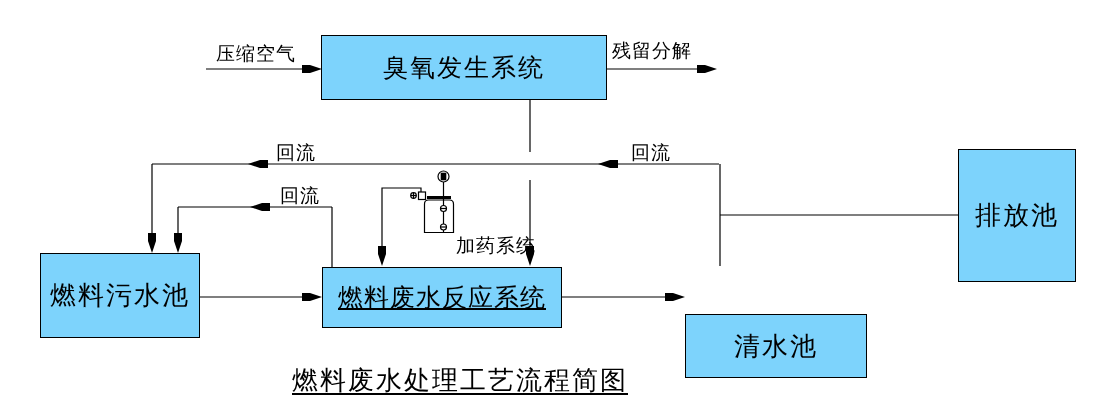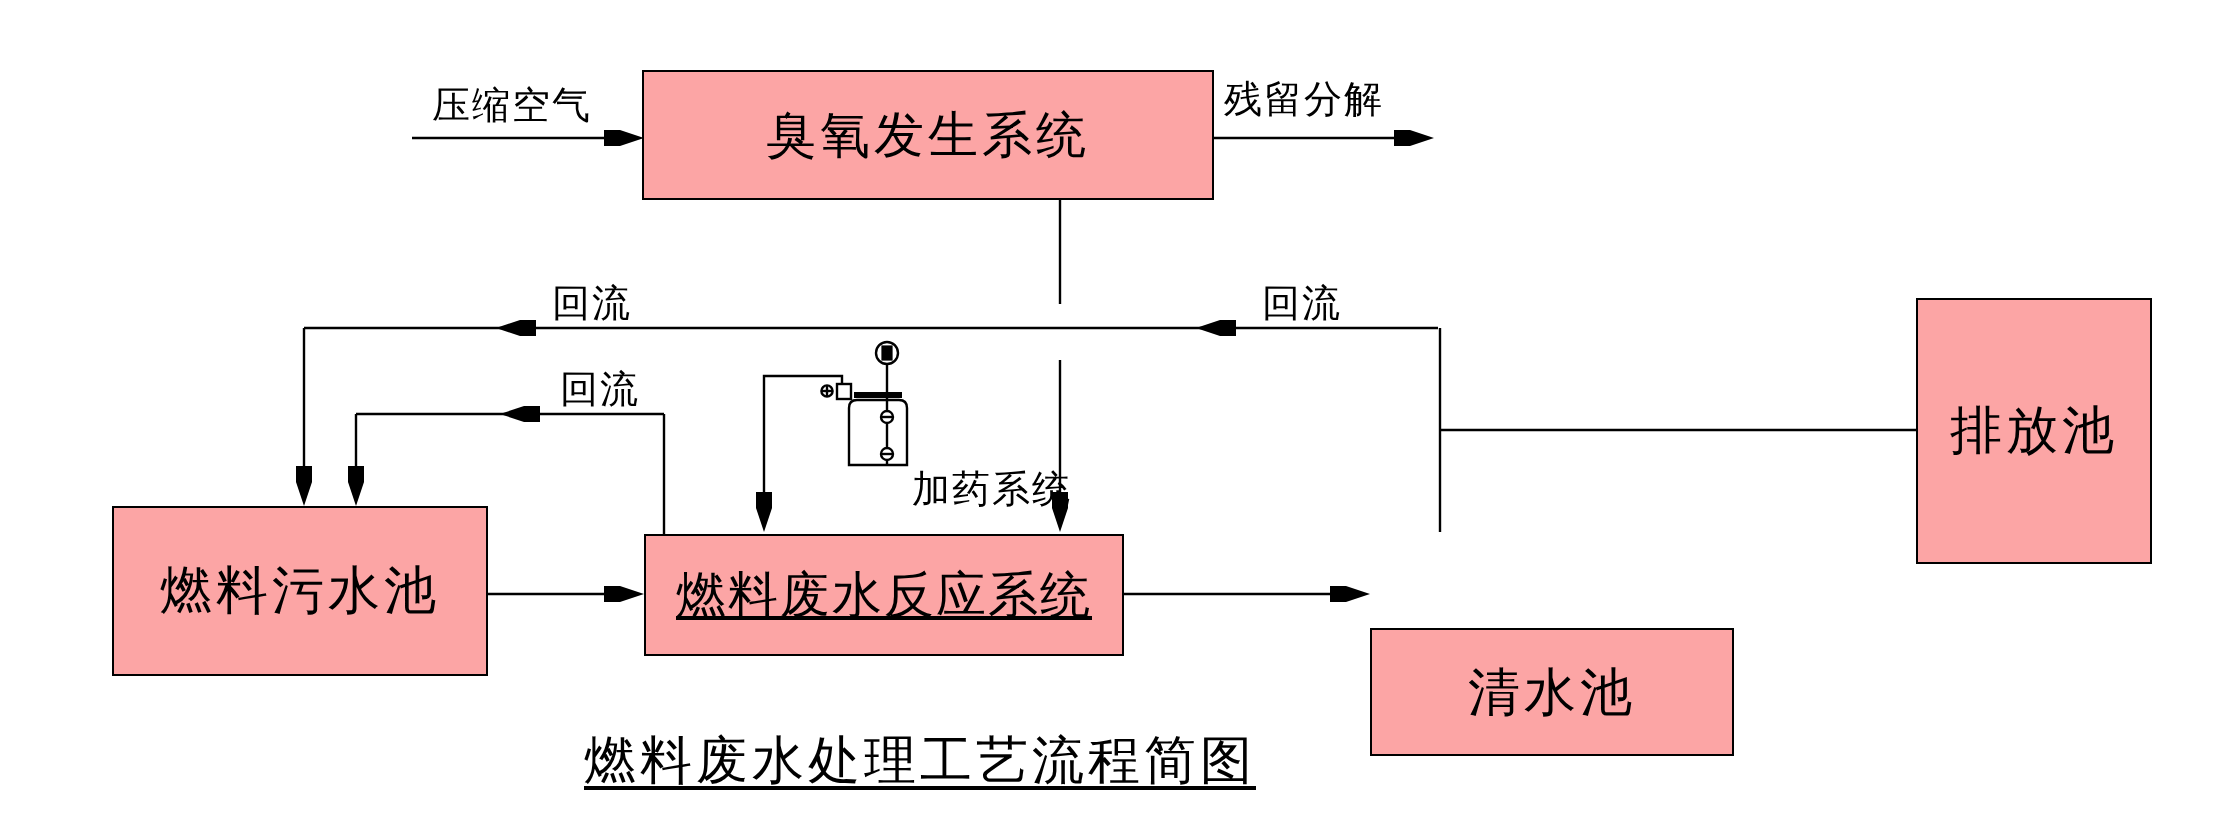--- a/index.html
+++ b/index.html
@@ -14,30 +14,30 @@
     overflow: hidden;
   }
   .stage svg.wires {
     position: absolute;
     left: 0; top: 0;
     width: 1115px; height: 417px;
   }
   .pbox {
     position: absolute;
     border: 1px solid #000000;
-    background: #fca5a5;
+    background: #7dd3fc;
     display: flex;
     align-items: center;
     justify-content: center;
     text-align: center;
     letter-spacing: 2px;
     white-space: nowrap;
   }
   .box-ozone     { left: 321px; top: 35px;  width: 286px; height: 65px;  font-size: 25px; }
-  .box-sewage    { left: 56px;  top: 253px; width: 188px; height: 85px;  font-size: 26px; }
+  .box-sewage    { left: 40px;  top: 253px; width: 160px; height: 85px;  font-size: 26px; }
   .box-reaction  { left: 322px; top: 267px; width: 240px; height: 61px;  font-size: 25px; letter-spacing: 1px; text-decoration: underline; }
   .box-clear     { left: 685px; top: 266px; width: 182px; height: 64px;  font-size: 26px; margin-top: 48px; }
   .box-discharge { left: 958px; top: 149px; width: 118px; height: 133px; font-size: 26px; }
   .flabel {
     position: absolute;
     font-size: 19px;
     white-space: nowrap;
     letter-spacing: 1px;
     line-height: 1;
   }

